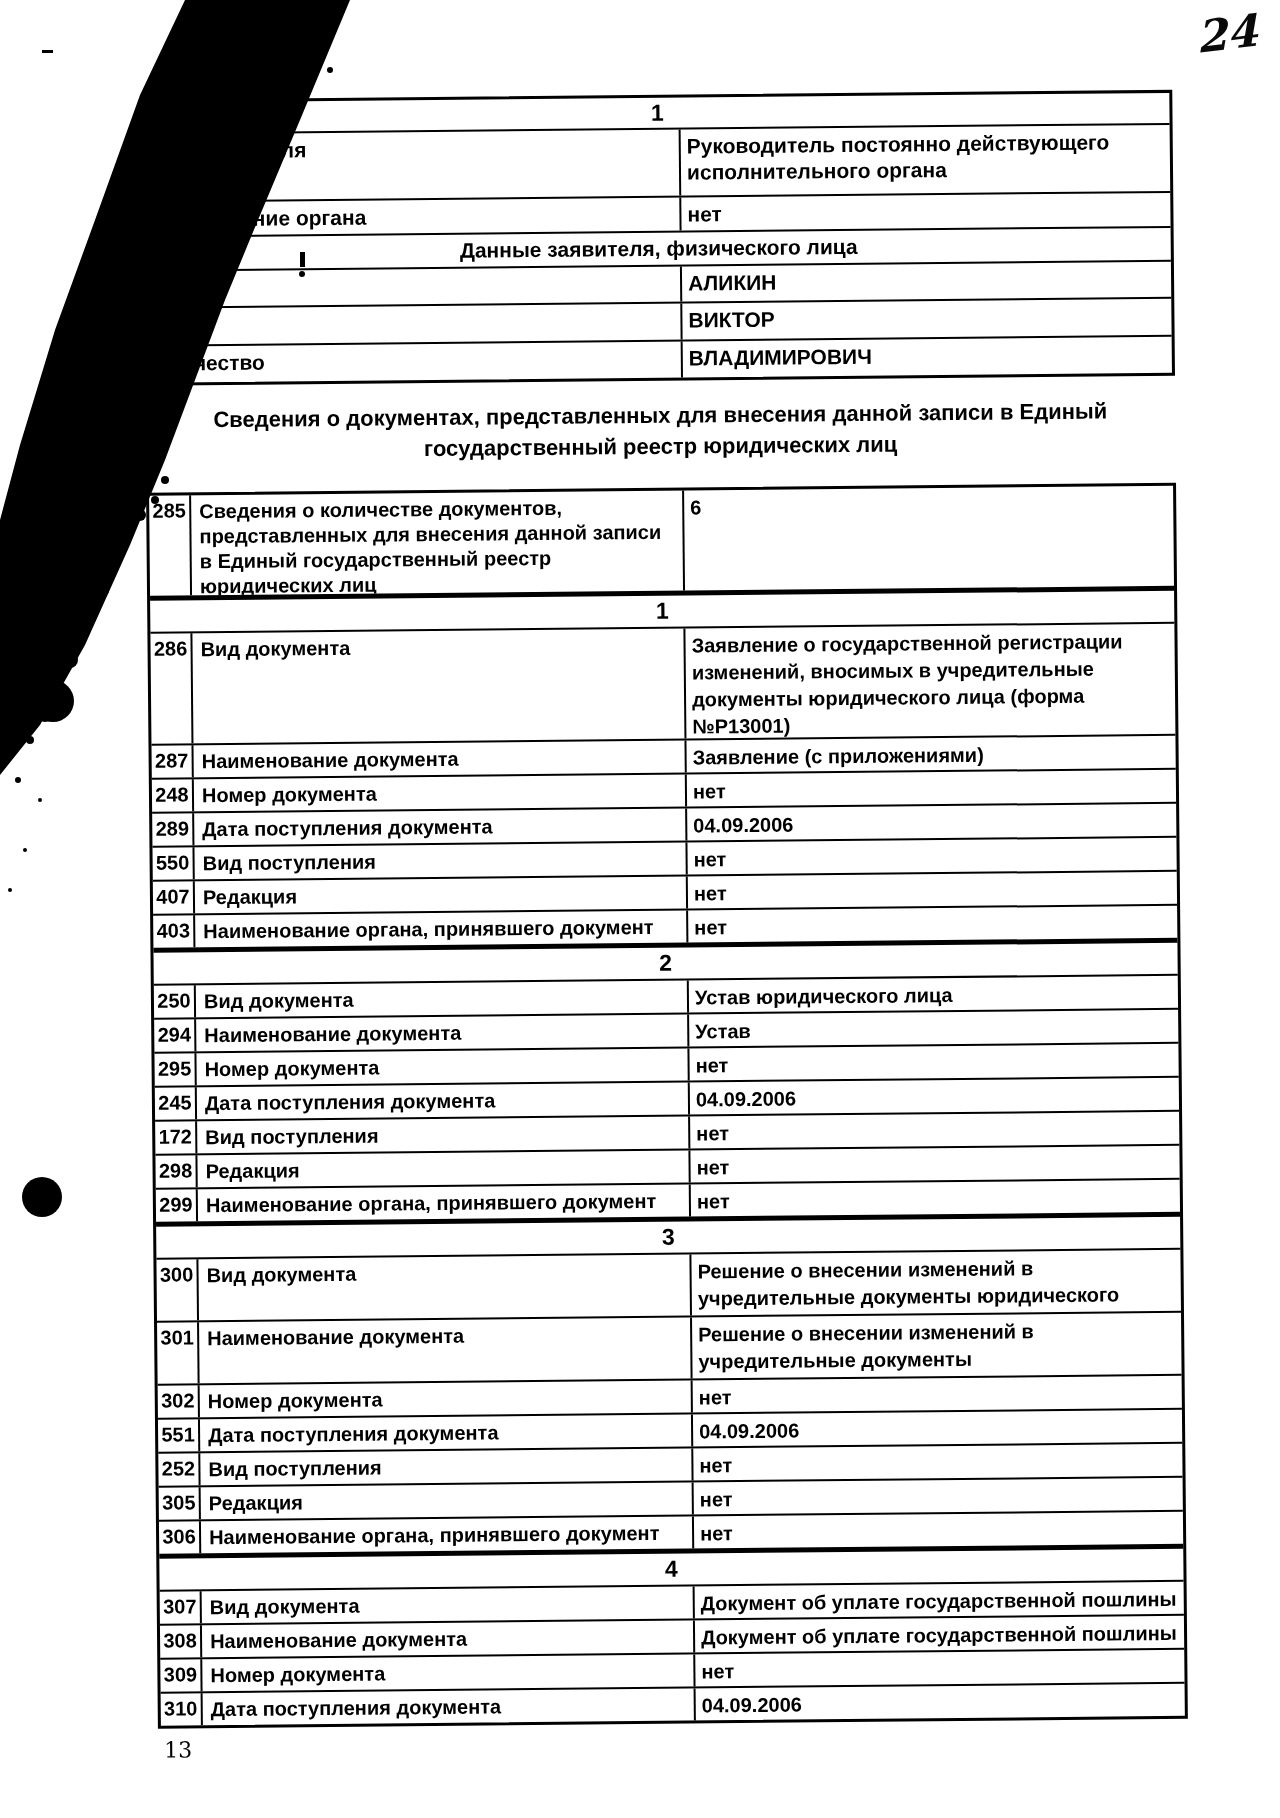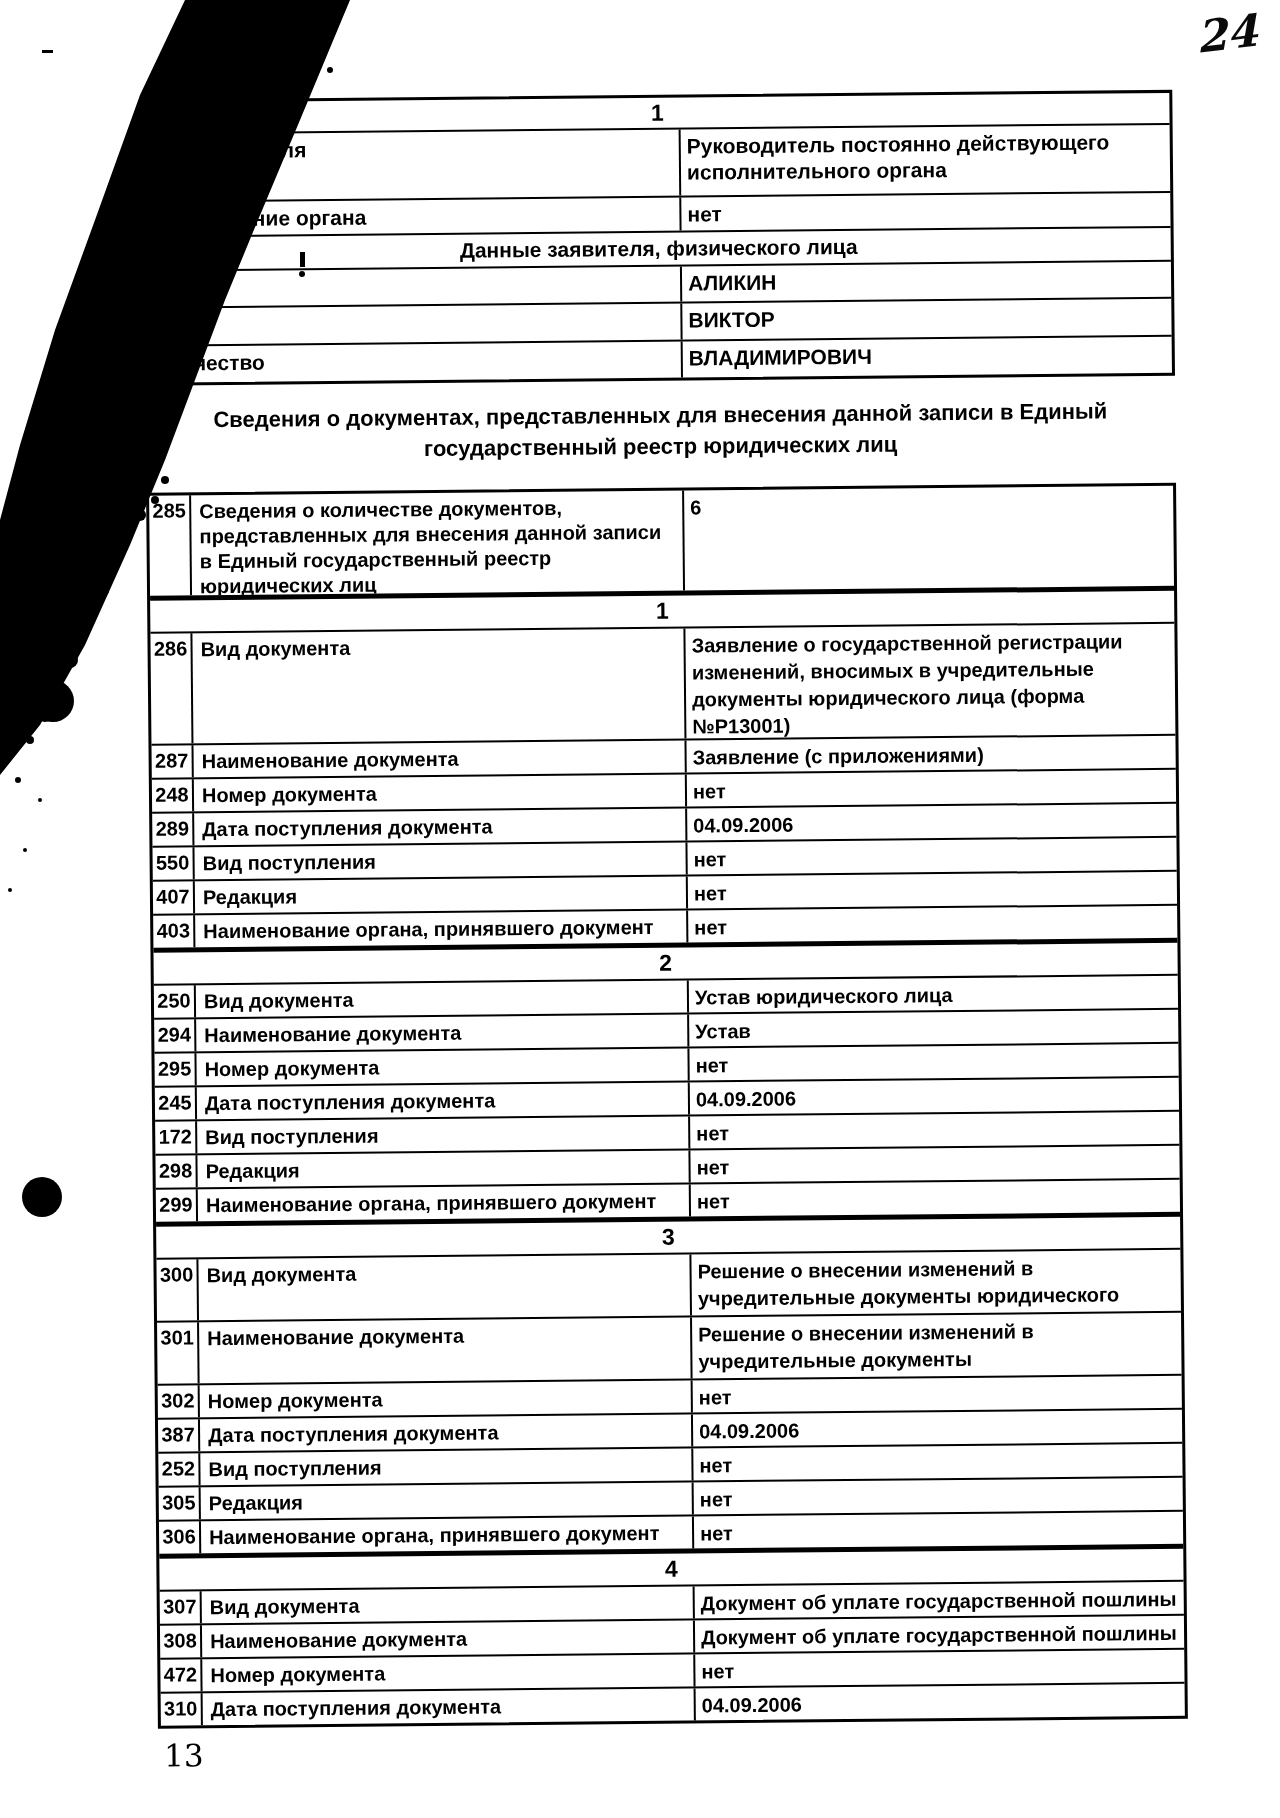--- a/index.html
+++ b/index.html
@@ -57,21 +57,21 @@
   .g-hdr{ height:36px; }
 
   
   .handwritten{
     position:absolute; left:1200px; top:6px; width:90px;
     font-family:"DejaVu Serif", serif; font-style:italic; font-weight:bold;
     font-size:44px; transform:rotate(-7deg) skewX(-6deg); color:#0a0a0a;
   }
   .pagenum{
     position:absolute; left:156px; top:1733px;
-    font-family:"DejaVu Serif", serif; font-size:31px; font-weight:400;text-align:center;
+    font-family:"DejaVu Serif", serif; font-size:22px; font-weight:400;text-align:center;
   }
 
   
   .artifact{ position:absolute; pointer-events:none; }
   .hole{ position:absolute; background:#000; border-radius:50%; pointer-events:none;}
   .hole1{ left:32px; top:680px; width:42px; height:42px; }
   .hole2{ left:22px; top:1177px; width:40px; height:40px; }
 </style>
 </head>
 <body>
@@ -212,21 +212,21 @@
         <div class="cell num">301</div>
         <div class="cell lab">Наименование документа</div>
         <div class="cell val narrow">Решение о внесении изменений в учредительные документы</div>
       </div>
       <div class="row r-std">
         <div class="cell num">302</div>
         <div class="cell lab">Номер документа</div>
         <div class="cell val">нет</div>
       </div>
       <div class="row r-std">
-        <div class="cell num">387</div>
+        <div class="cell num">551</div>
         <div class="cell lab">Дата поступления документа</div>
         <div class="cell val">04.09.2006</div>
       </div>
       <div class="row r-std">
         <div class="cell num">252</div>
         <div class="cell lab">Вид поступления</div>
         <div class="cell val">нет</div>
       </div>
       <div class="row r-std">
         <div class="cell num">305</div>
@@ -246,21 +246,21 @@
         <div class="cell num">307</div>
         <div class="cell lab">Вид документа</div>
         <div class="cell val">Документ об уплате государственной пошлины</div>
       </div>
       <div class="row r-std">
         <div class="cell num">308</div>
         <div class="cell lab">Наименование документа</div>
         <div class="cell val">Документ об уплате государственной пошлины</div>
       </div>
       <div class="row r-std">
-        <div class="cell num">472</div>
+        <div class="cell num">309</div>
         <div class="cell lab">Номер документа</div>
         <div class="cell val">нет</div>
       </div>
       <div class="row r-std">
         <div class="cell num">310</div>
         <div class="cell lab">Дата поступления документа</div>
         <div class="cell val">04.09.2006</div>
       </div>
     </div>
 

